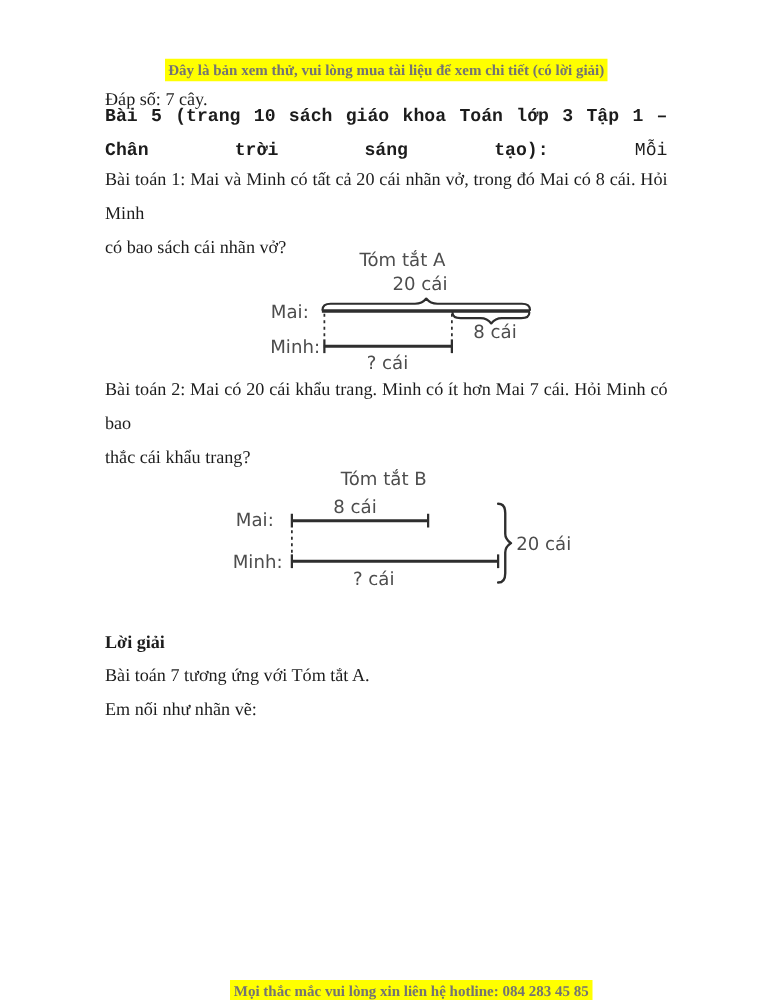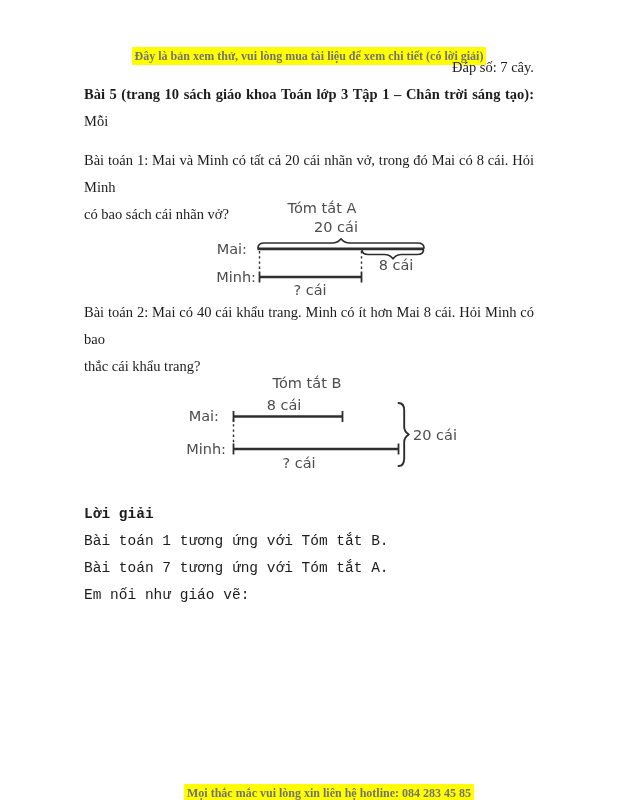--- a/index.html
+++ b/index.html
@@ -5,21 +5,21 @@
   html,body{margin:0;padding:0;background:#ffffff;}
   .page{
     position:relative;
     width:618px;height:800px;
     background:#ffffff;
     font-family:"Liberation Serif", serif;
     color:#1c1c1c;
     overflow:hidden;
   }
   .abs{position:absolute;}
-  .center{text-align:right;}
+  .center{text-align:left;margin-top:13px;}
   .banner-line{left:0;width:618px;text-align:center;}
   .banner-chip{
     display:inline-block;
     background:#ffff00;
     color:#737373;
     font-weight:bold;
     font-size:12px;
     line-height:16px;
     padding:1px 3px;
     letter-spacing:0px;
@@ -46,25 +46,25 @@
 <body>
 
 <div class="page">
 
   <div class="abs banner-line" style="top:35px;">
     <span class="banner-chip">Đây là bản xem thử, vui lòng mua tài liệu để xem chi tiết (có lời giải)</span>
   </div>
 
   <div class="abs body-text center" style="top:54px;left:84px;width:450px;">Đáp số: 7 cây.</div>
 
-  <div class="abs body-text para" style="top:81px;">
+  <div class="abs body-text para" style="top:81px;font-family:Liberation Mono, monospace;">
     <div class="jline"><span class="bold">Bài 5 (trang 10 sách giáo khoa Toán lớp 3 Tập 1 – Chân trời sáng tạo):</span><span> Mỗi</span></div>
   </div>
 
-  <div class="abs body-text para" style="top:131px;margin-top:16px;">
+  <div class="abs body-text para" style="top:131px;">
     <div class="jline">Bài toán 1: Mai và Minh có tất cả 20 cái nhãn vở, trong đó Mai có 8 cái. Hỏi Minh</div>
     <div>có bao sách cái nhãn vở?</div>
   </div>
 
   <svg class="diagram" style="left:160px;top:196px;" width="310" height="108" viewBox="160 196 310 108">
     <text x="322" y="213" text-anchor="middle">Tóm tắt A</text>
     <text x="336" y="232" text-anchor="middle">20 cái</text>
 
     <path class="stroke brace" d="M 258 248 C 258 244.6 260.5 243 264.5 243 L 332 243 C 336 243 338.5 242 341 238.8 C 343.5 242 346 243 350 243 L 417.5 243 C 421.5 243 424 244.6 424 248"></path>
 
@@ -78,21 +78,21 @@
     <line class="stroke dash" x1="361.5" y1="251" x2="361.5" y2="270.5"></line>
 
     <text x="256" y="282" text-anchor="end">Minh:</text>
     <line class="stroke bar2" x1="259" y1="277" x2="362" y2="277"></line>
     <line class="stroke tick" x1="259.5" y1="271.5" x2="259.5" y2="282.5"></line>
     <line class="stroke tick" x1="361.5" y1="271.5" x2="361.5" y2="282.5"></line>
     <text x="310" y="295" text-anchor="middle">? cái</text>
   </svg>
 
   <div class="abs body-text para" style="top:299px;">
-    <div class="jline">Bài toán 2: Mai có 40 cái khẩu trang. Minh có ít hơn Mai 8 cái. Hỏi Minh có bao</div>
+    <div class="jline">Bài toán 2: Mai có 20 cái khẩu trang. Minh có ít hơn Mai 7 cái. Hỏi Minh có bao</div>
     <div>thắc cái khẩu trang?</div>
   </div>
 
   <svg class="diagram" style="left:160px;top:366px;" width="310" height="114" viewBox="160 366 310 114">
     <text x="307" y="388" text-anchor="middle">Tóm tắt B</text>
     <text x="284" y="410" text-anchor="middle">8 cái</text>
 
     <text x="219" y="421" text-anchor="end">Mai:</text>
     <line class="stroke bar2" x1="233" y1="416.5" x2="343" y2="416.5"></line>
     <line class="stroke tick" x1="233.5" y1="411" x2="233.5" y2="422"></line>
@@ -103,24 +103,23 @@
     <text x="226" y="454" text-anchor="end">Minh:</text>
     <line class="stroke bar2" x1="233" y1="449" x2="399" y2="449"></line>
     <line class="stroke tick" x1="233.5" y1="443.5" x2="233.5" y2="454.5"></line>
     <line class="stroke tick" x1="398.5" y1="443.5" x2="398.5" y2="454.5"></line>
     <text x="299" y="468" text-anchor="middle">? cái</text>
 
     <path class="stroke brace" style="stroke-width:1.9;" d="M 398.5 403 C 402.5 403 404.2 406 404.2 410.5 L 404.2 427 C 404.2 430.5 405.8 432.5 408.8 434.5 C 405.8 436.5 404.2 438.5 404.2 442 L 404.2 458.5 C 404.2 463 402.5 466 398.5 466"></path>
     <text x="413" y="440" text-anchor="start">20 cái</text>
   </svg>
 
-  <div class="abs body-text para" style="top:501px;font-family:Liberation Mono, monospace;">
+  <div class="abs body-text para" style="top:501px;">
     <div class="bold">Lời giải</div>
-    <div>Bài toán 1 tương ứng với Tóm tắt B.</div>
     <div>Bài toán 7 tương ứng với Tóm tắt A.</div>
-    <div>Em nối như giáo vẽ:</div>
+    <div>Em nối như nhãn vẽ:</div>
   </div>
 
   <div class="abs banner-line" style="top:772px;padding-left:20px;">
     <span class="banner-chip">Mọi thắc mắc vui lòng xin liên hệ hotline: 084 283 45 85</span>
   </div>
 
 </div>
 
 </body></html>

